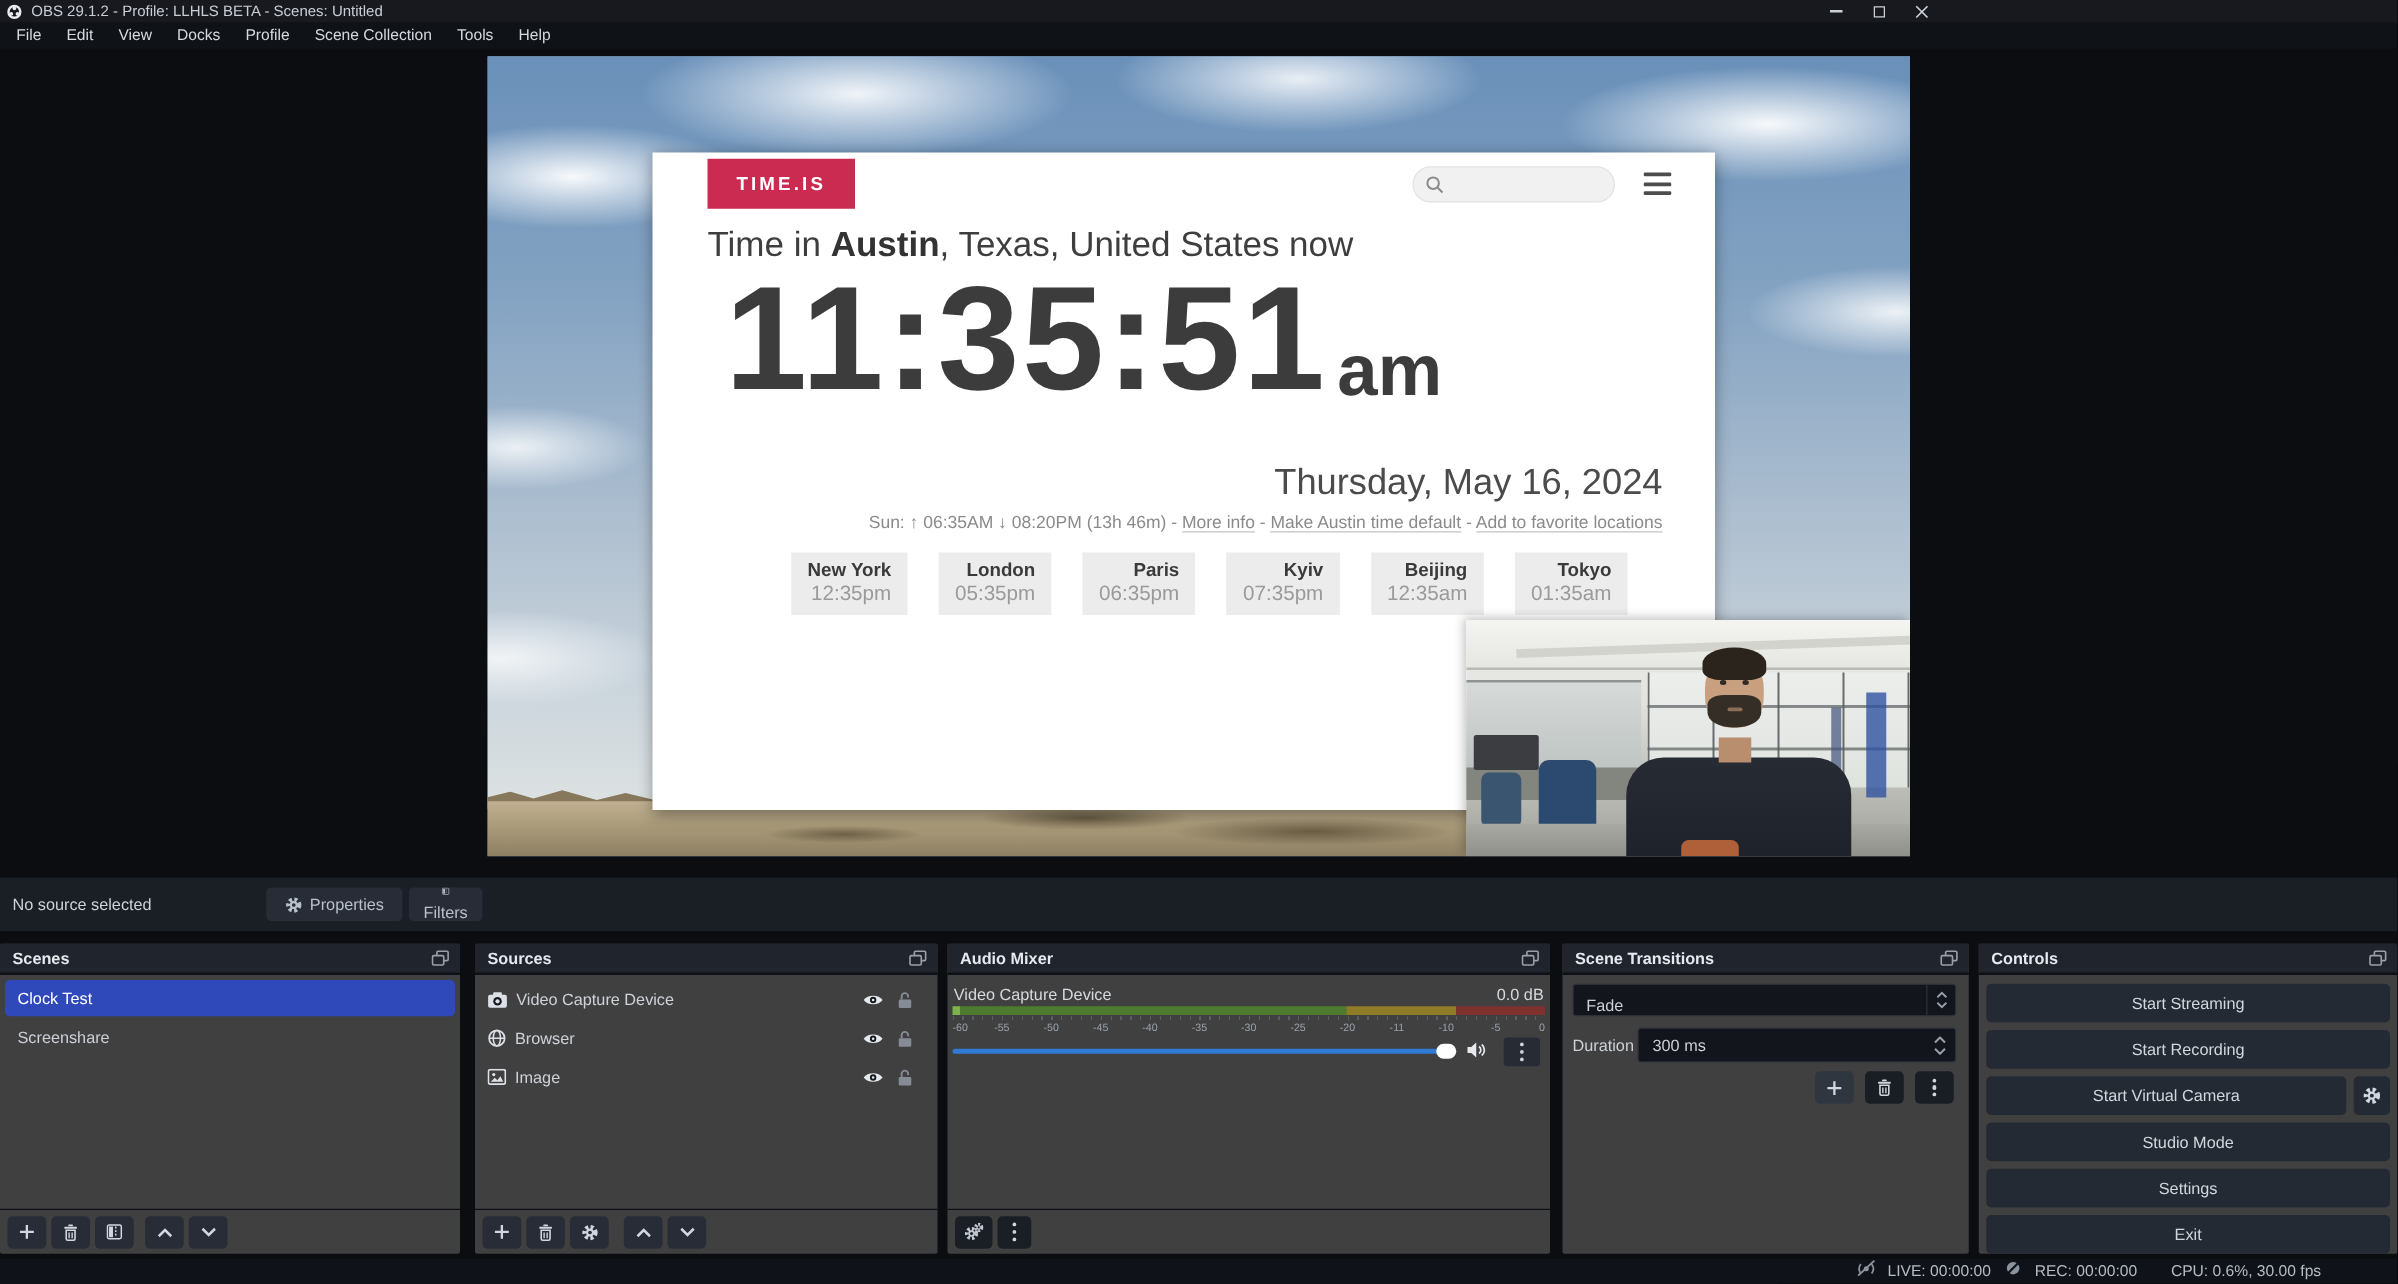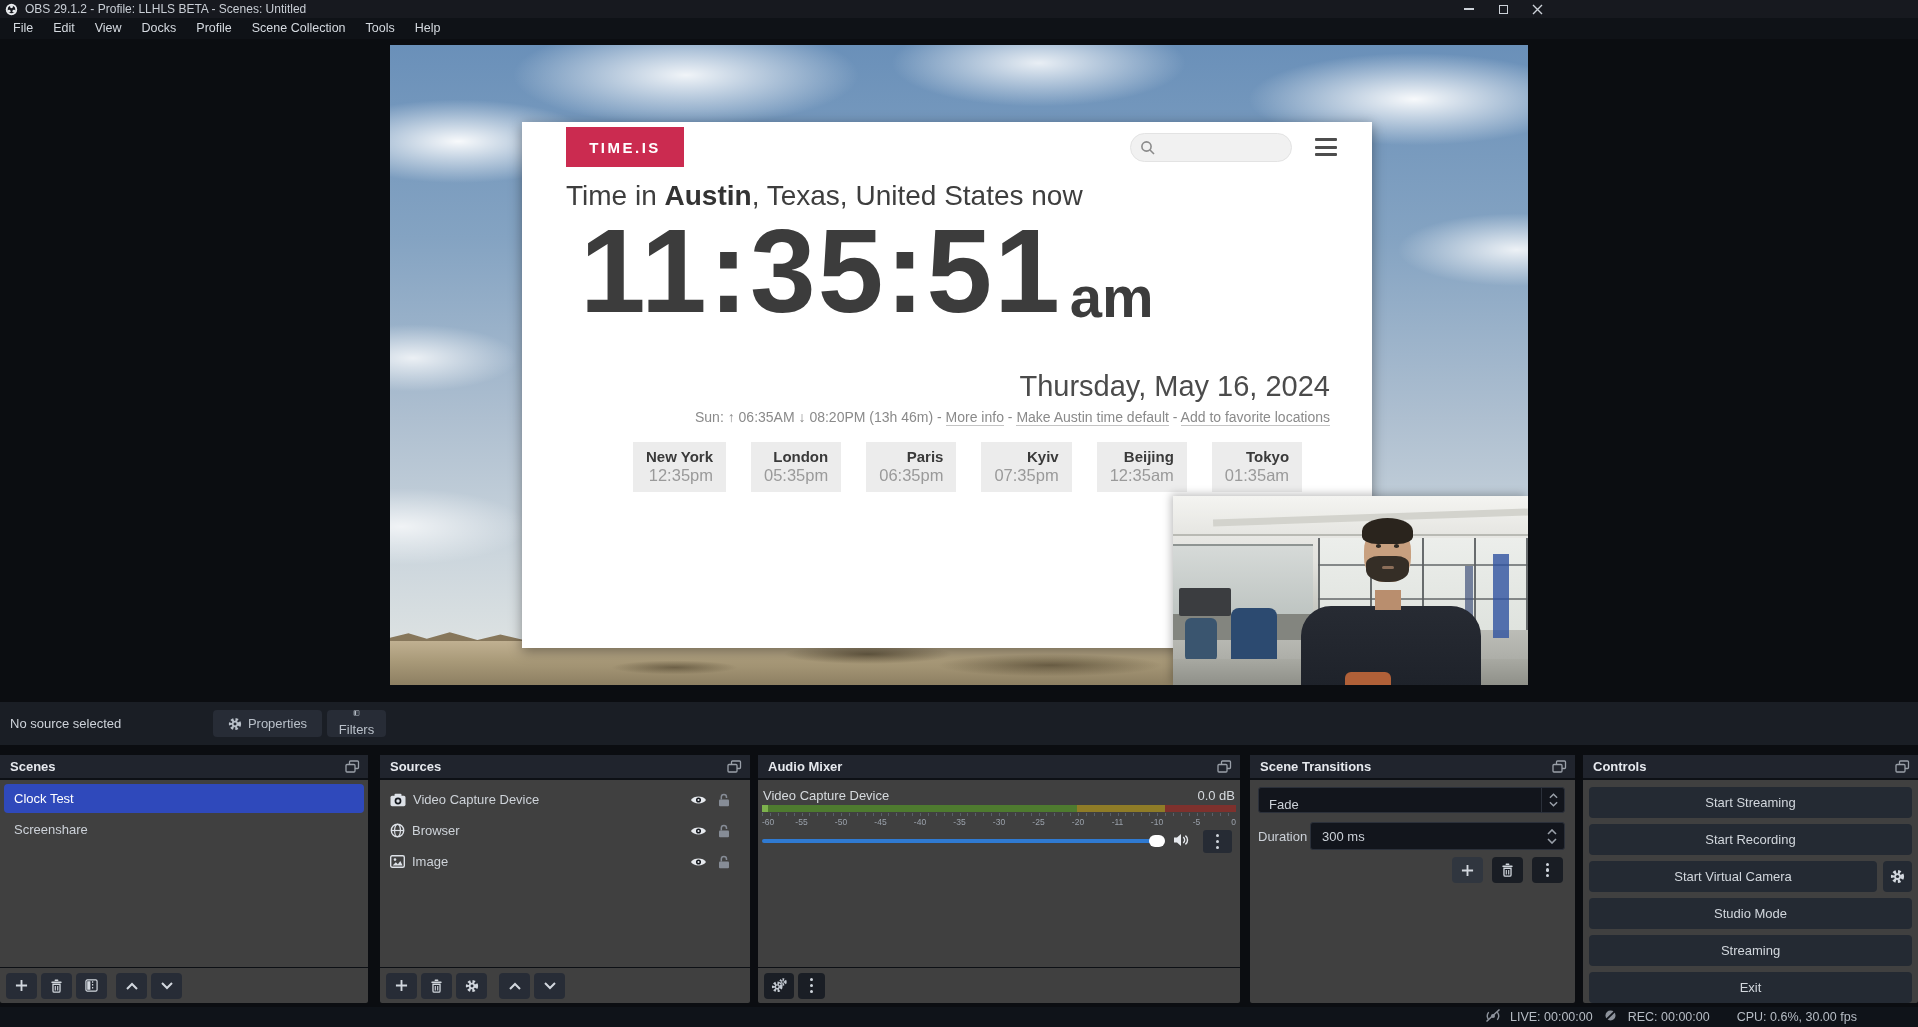--- a/index.html
+++ b/index.html
@@ -611,21 +611,21 @@
     <div class="ctl-btn" style="top:69px;">Start Recording</div>
     <div class="ctl-btn ctl-vcam" style="top:106px;">Start Virtual Camera</div>
     <div class="ctl-gear" style="top:106px;">
       <svg width="15" height="15" viewBox="0 0 16 16">
           <circle cx="8" cy="8" r="5" fill="none" stroke="#d2d7de" stroke-width="4" stroke-dasharray="2.6 2.1"></circle>
           <circle cx="8" cy="8" r="3.6" fill="#d2d7de"></circle>
           <circle cx="8" cy="8" r="1.7" fill="#242a33"></circle>
         </svg>
     </div>
     <div class="ctl-btn" style="top:143px;">Studio Mode</div>
-    <div class="ctl-btn" style="top:180px;">Streaming</div>
+    <div class="ctl-btn" style="top:180px;">Settings</div>
     <div class="ctl-btn" style="top:217px;">Exit</div>
   </section>
 
   <div class="statusbar">
     <div class="status-group">
       <span>
         <svg width="20" height="15" viewBox="0 0 20 15">
             <circle cx="10" cy="8" r="2" fill="#8d939c"></circle>
             <path d="M5.7 11.8 a6.3 6.3 0 0 1 0 -7.6" fill="none" stroke="#8d939c" stroke-width="1.4"></path>
             <path d="M14.3 4.2 a6.3 6.3 0 0 1 0 7.6" fill="none" stroke="#8d939c" stroke-width="1.4"></path>

